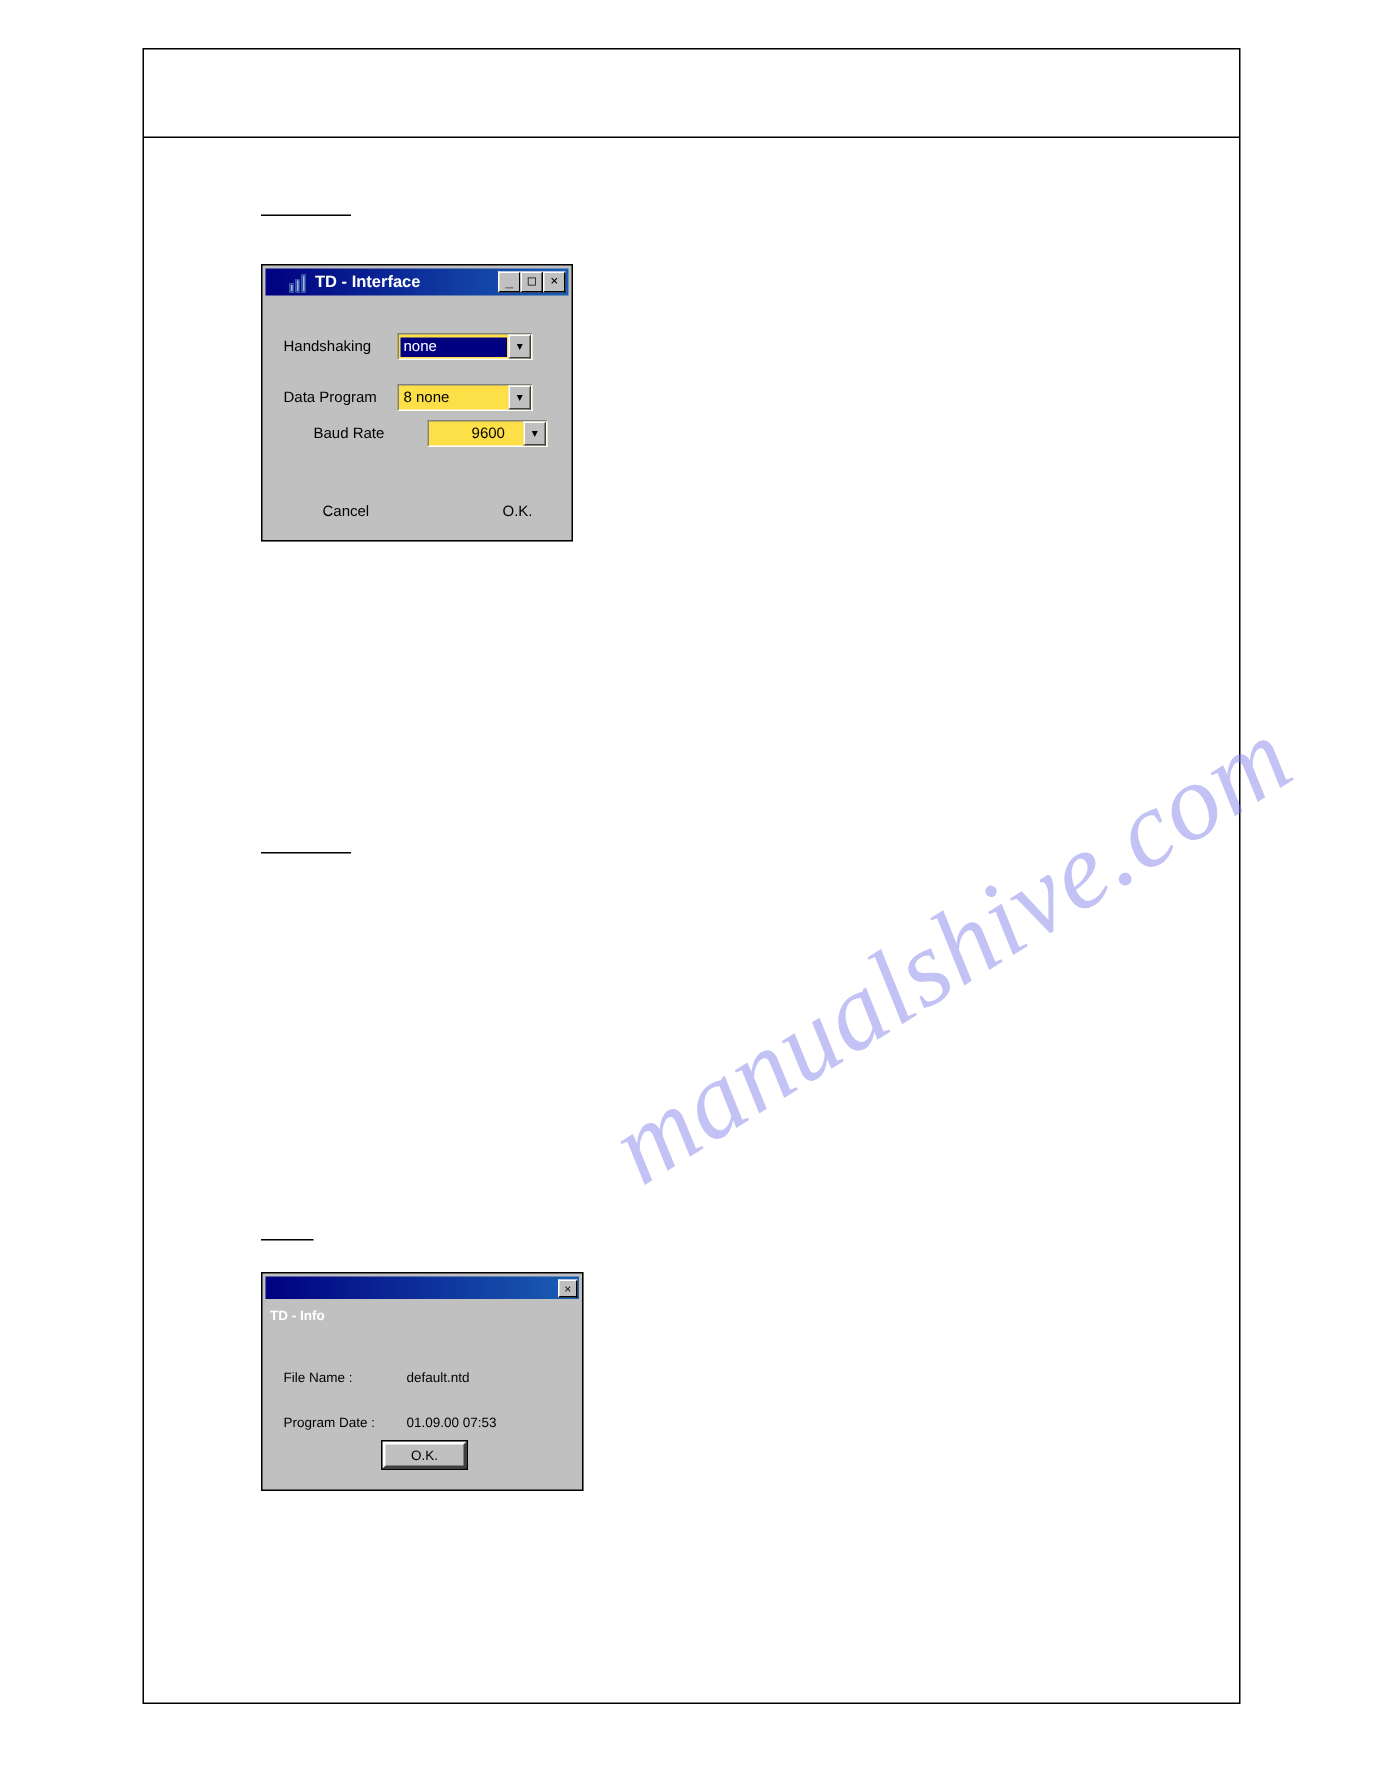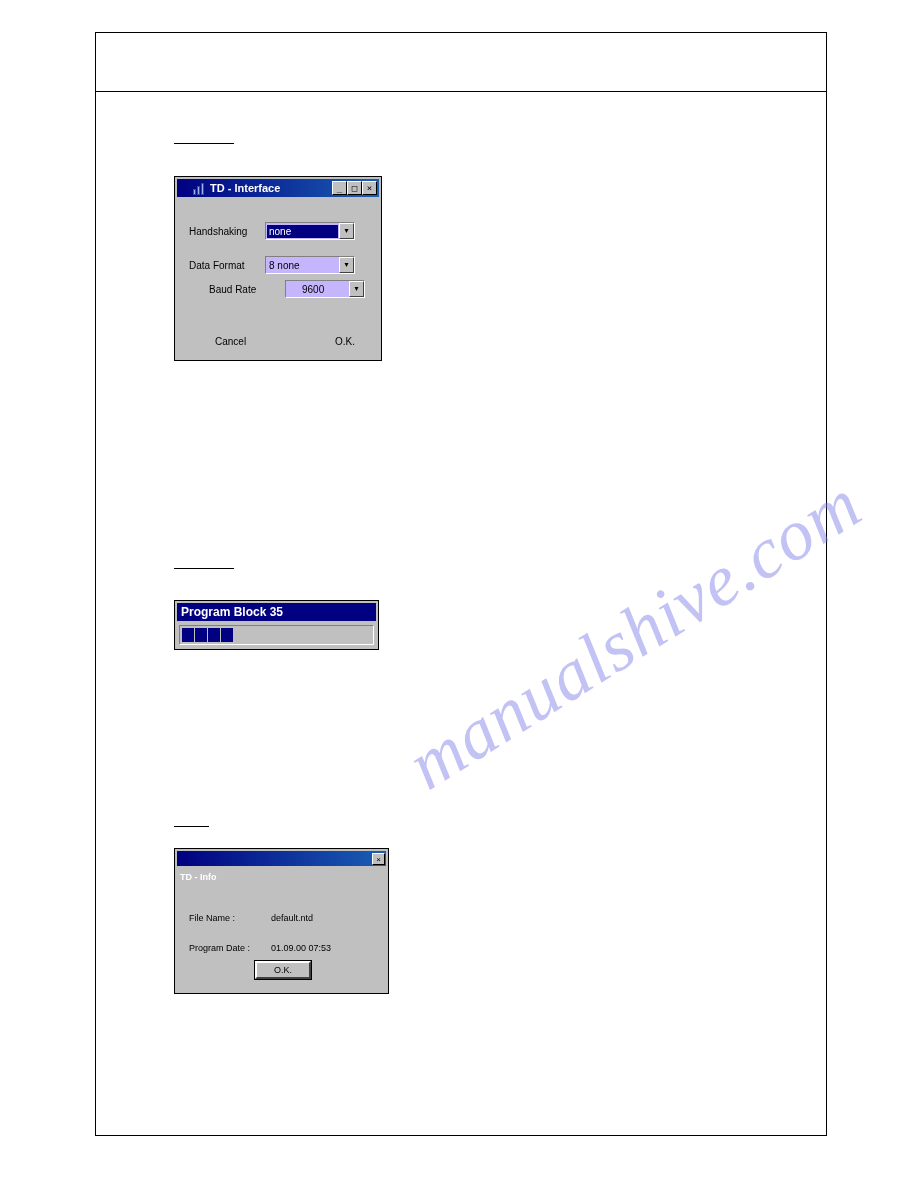--- a/index.html
+++ b/index.html
@@ -117,21 +117,21 @@
   .dlg1-row-3 { top: 80px; margin-left: 20px; }
   .dlg1-row-4 { top: 132px; justify-content: space-between; }
   .dlg1-label {
     width: 76px;
     font-size: 10px;
     color: #000;
   }
   .dlg1-combo {
     flex: 0 0 90px;
     height: 18px;
-    background: #c4b5fd;
+    background: #fde047;
     border-top: 1px solid #808080;
     border-left: 1px solid #808080;
     border-right: 1px solid #fff;
     border-bottom: 1px solid #fff;
     position: relative;
     display: flex;
     align-items: center;
   }
   .dlg1-combo-text {
     flex: 1;
@@ -148,21 +148,21 @@
     width: 15px; height: 100%;
     background: #c0c0c0;
     border-top: 1px solid #fff;
     border-left: 1px solid #fff;
     border-right: 1px solid #404040;
     border-bottom: 1px solid #404040;
     font-size: 8px;
     text-align: center;
     line-height: 14px;
   }
-  .dlg1-row-3 .dlg1-combo-text { padding-left:16px; }
+  .dlg1-row-3 .dlg1-combo-text { text-align: center; padding-left:16px; }
   .dlg1-cancel {
     font-size: 10px;
     color: #000;
     margin-left: 26px;
   }
   .dlg1-ok {
     font-size: 10px;
     color: #000;
     margin-left: auto;
     margin-right: 12px;
@@ -291,49 +291,40 @@
     </div>
     <div class="dlg1-body">
       <div class="dlg1-row dlg1-row-1">
         <div class="dlg1-label">Handshaking</div>
         <div class="dlg1-combo">
           <div class="dlg1-combo-text sel">none</div>
           <div class="dlg1-combo-btn">▾</div>
         </div>
       </div>
       <div class="dlg1-row dlg1-row-2">
-        <div class="dlg1-label">Data Format</div>
+        <div class="dlg1-label">Data Program</div>
         <div class="dlg1-combo">
           <div class="dlg1-combo-text">8 none</div>
           <div class="dlg1-combo-btn">▾</div>
         </div>
       </div>
       <div class="dlg1-row dlg1-row-3">
         <div class="dlg1-label">Baud Rate</div>
         <div class="dlg1-combo" style="flex-basis:80px">
           <div class="dlg1-combo-text">9600</div>
           <div class="dlg1-combo-btn">▾</div>
         </div>
       </div>
       <div class="dlg1-row dlg1-row-4">
         <div class="dlg1-cancel">Cancel</div>
         <div class="dlg1-ok">O.K.</div>
       </div>
     </div>
   </div>
 
-  <div class="prog">
-    <div class="prog-title">Program  Block 35</div>
-    <div class="prog-bar">
-      <div class="prog-seg"></div>
-      <div class="prog-seg"></div>
-      <div class="prog-seg"></div>
-      <div class="prog-seg"></div>
-    </div>
-  </div>
 
   <div class="dlg2">
     <div class="dlg2-titlebar">
       <div class="dlg2-title">TD - Info</div>
       <div class="dlg2-x">×</div>
     </div>
     <div class="dlg2-row dlg2-row-1">
       <div class="dlg2-lbl">File Name :</div>
       <div>default.ntd</div>
     </div>

